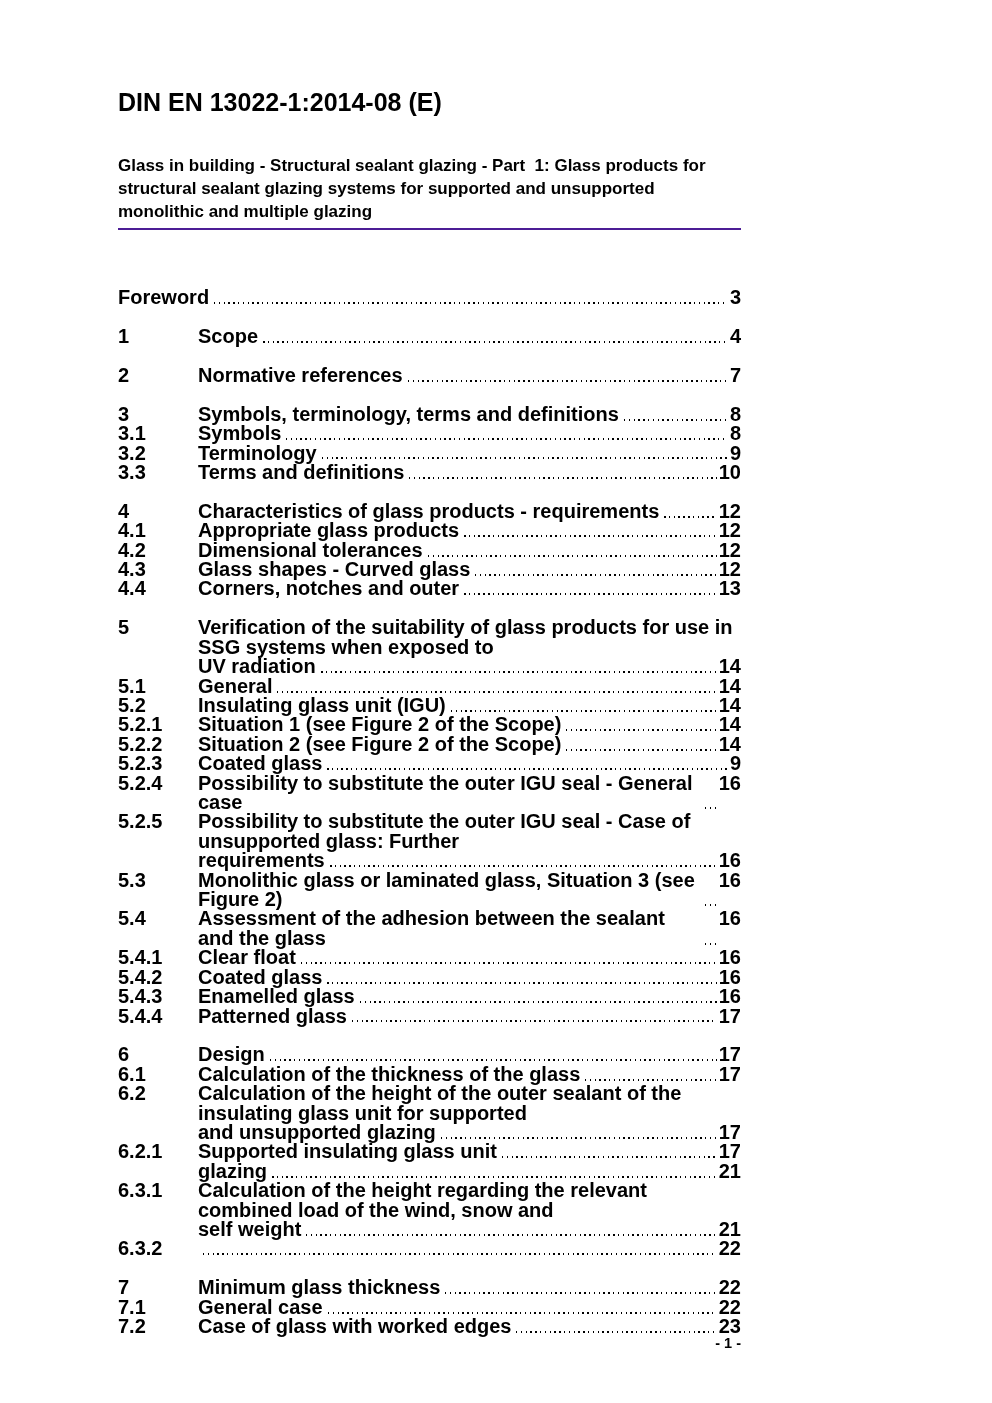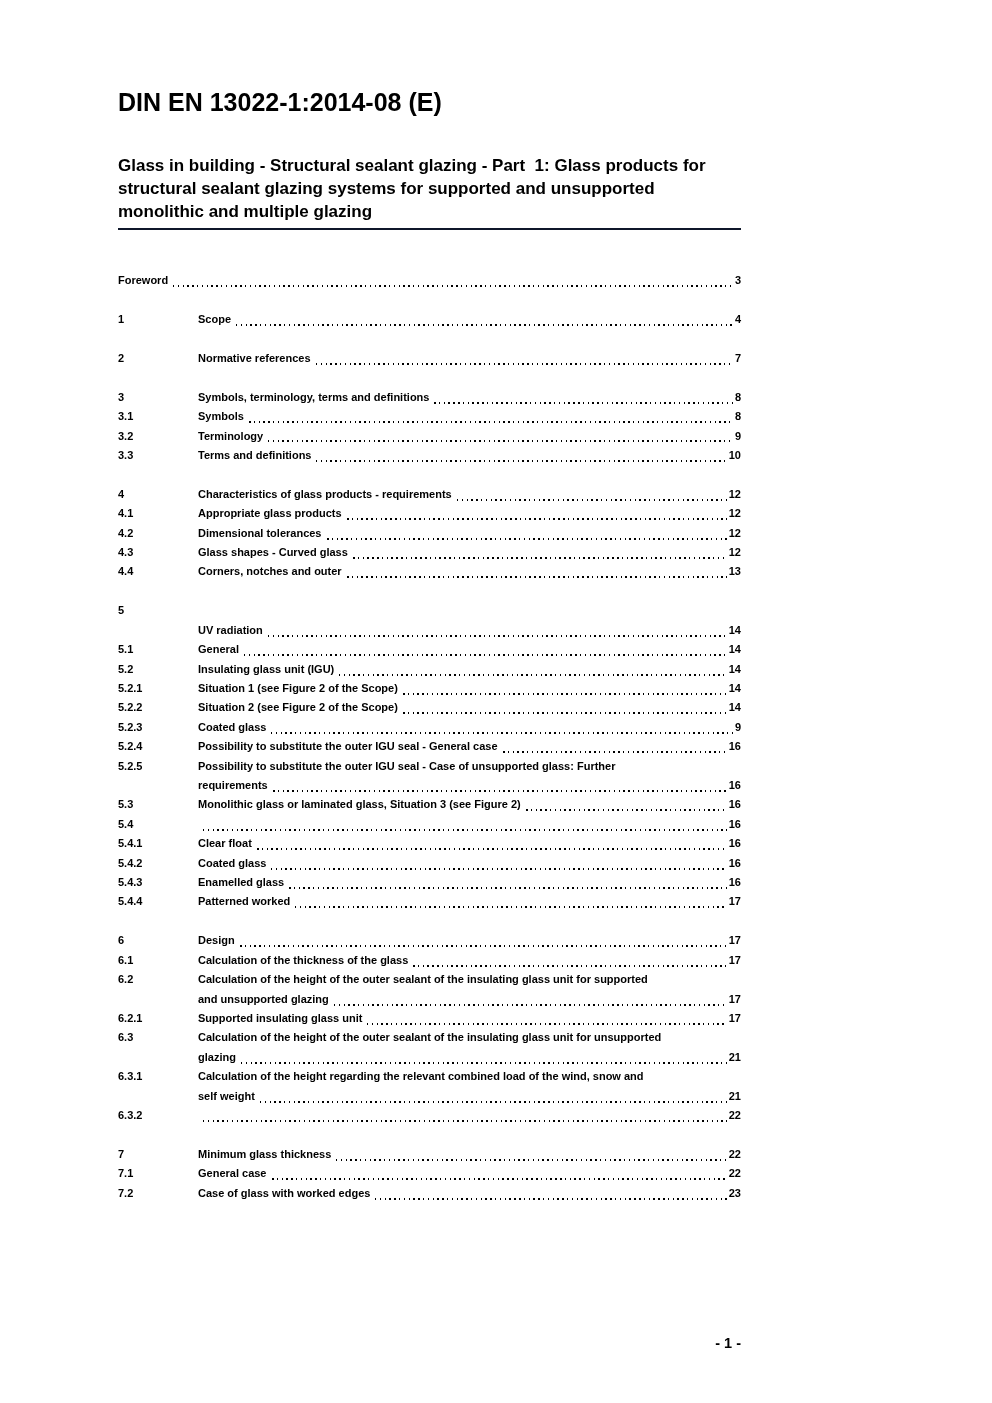--- a/index.html
+++ b/index.html
@@ -16,36 +16,36 @@
     overflow: hidden;
   }
   .doc-header {
     font-size: 25px;
   }
   .doc-title {
     margin-top: 37px;
     font-size: 17px;
     line-height: 23px;
     max-width: 807px;
-    border-bottom: 2px solid #0f172a;
+    border-bottom: 2px solid #4c1d95;
     padding-bottom: 5px;
     white-space: pre-wrap;
   }
   .contents-row {
     margin-top: 46px;
     display: flex;
     align-items: baseline;
     justify-content: space-between;
     max-width: 807px;
   }
   .contents-heading { font-size: 21px; }
   .page-label { font-size: 15px; }
   .toc {
-    margin-top: 41px;
-    font-size: 11px;
+    margin-top: 58px;
+    font-size: 20px;
     max-width: 807px;
   }
   .toc-entry { }
   .toc-entry.gap { margin-top: 19.5px; }
   .toc-line {
     display: flex;
     line-height: 19.4px;
     align-items: baseline;
   }
   .toc-num {
@@ -167,20 +167,21 @@
         <div class="toc-line">
           <span class="toc-num">4.4</span>
           <span class="toc-text">Corners, notches and outer</span>
           <span class="leader"></span>
           <span class="toc-page">13</span>
         </div>
       </div>
       <div class="toc-entry gap">
         <div class="toc-line">
           <span class="toc-num">5</span>
+          <span class="toc-text">Verification of the suitability of glass products for use in SSG systems when exposed to</span>
         </div>
         <div class="toc-line">
           <span class="toc-num"></span>
           <span class="toc-text">UV radiation</span>
           <span class="leader"></span>
           <span class="toc-page">14</span>
         </div>
       </div>
       <div class="toc-entry">
         <div class="toc-line">
@@ -246,20 +247,21 @@
         <div class="toc-line">
           <span class="toc-num">5.3</span>
           <span class="toc-text">Monolithic glass or laminated glass, Situation 3 (see Figure 2)</span>
           <span class="leader"></span>
           <span class="toc-page">16</span>
         </div>
       </div>
       <div class="toc-entry">
         <div class="toc-line">
           <span class="toc-num">5.4</span>
+          <span class="toc-text">Assessment of the adhesion between the sealant and the glass</span>
           <span class="leader"></span>
           <span class="toc-page">16</span>
         </div>
       </div>
       <div class="toc-entry">
         <div class="toc-line">
           <span class="toc-num">5.4.1</span>
           <span class="toc-text">Clear float</span>
           <span class="leader"></span>
           <span class="toc-page">16</span>
@@ -277,21 +279,21 @@
         <div class="toc-line">
           <span class="toc-num">5.4.3</span>
           <span class="toc-text">Enamelled glass</span>
           <span class="leader"></span>
           <span class="toc-page">16</span>
         </div>
       </div>
       <div class="toc-entry">
         <div class="toc-line">
           <span class="toc-num">5.4.4</span>
-          <span class="toc-text">Patterned worked</span>
+          <span class="toc-text">Patterned glass</span>
           <span class="leader"></span>
           <span class="toc-page">17</span>
         </div>
       </div>
       <div class="toc-entry gap">
         <div class="toc-line">
           <span class="toc-num">6</span>
           <span class="toc-text">Design</span>
           <span class="leader"></span>
           <span class="toc-page">17</span>
@@ -319,24 +321,20 @@
       </div>
       <div class="toc-entry">
         <div class="toc-line">
           <span class="toc-num">6.2.1</span>
           <span class="toc-text">Supported insulating glass unit</span>
           <span class="leader"></span>
           <span class="toc-page">17</span>
         </div>
       </div>
       <div class="toc-entry">
-        <div class="toc-line">
-          <span class="toc-num">6.3</span>
-          <span class="toc-text">Calculation of the height of the outer sealant of the insulating glass unit for unsupported</span>
-        </div>
         <div class="toc-line">
           <span class="toc-num"></span>
           <span class="toc-text">glazing</span>
           <span class="leader"></span>
           <span class="toc-page">21</span>
         </div>
       </div>
       <div class="toc-entry">
         <div class="toc-line">
           <span class="toc-num">6.3.1</span>

